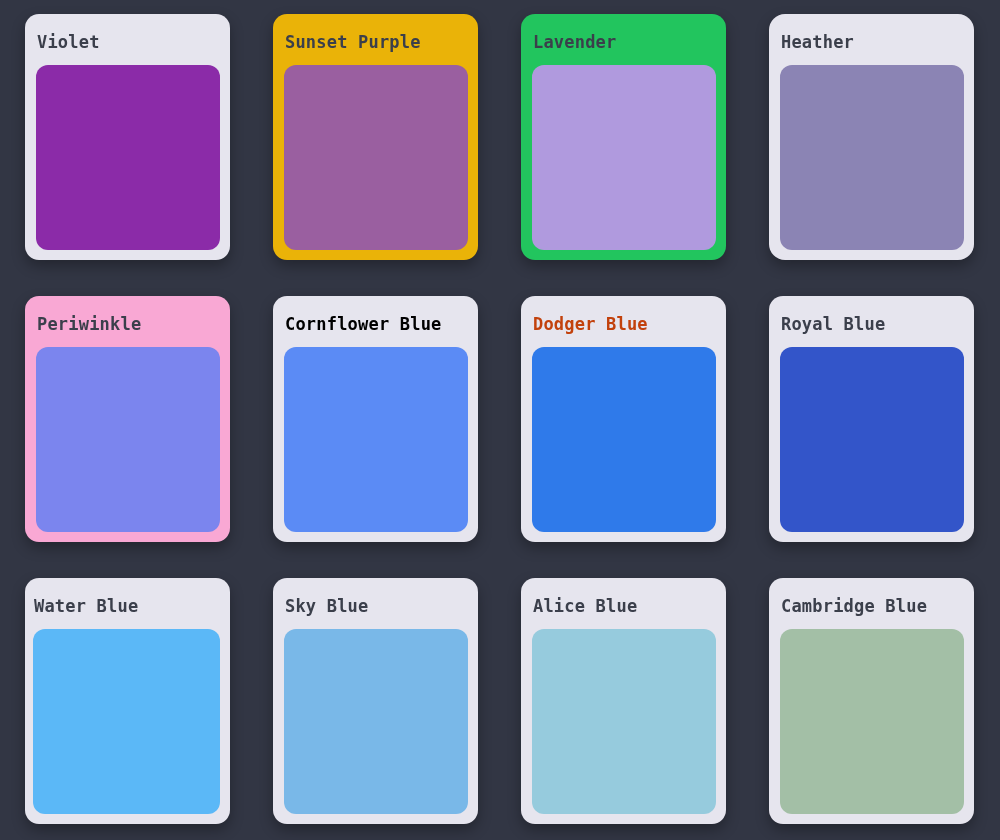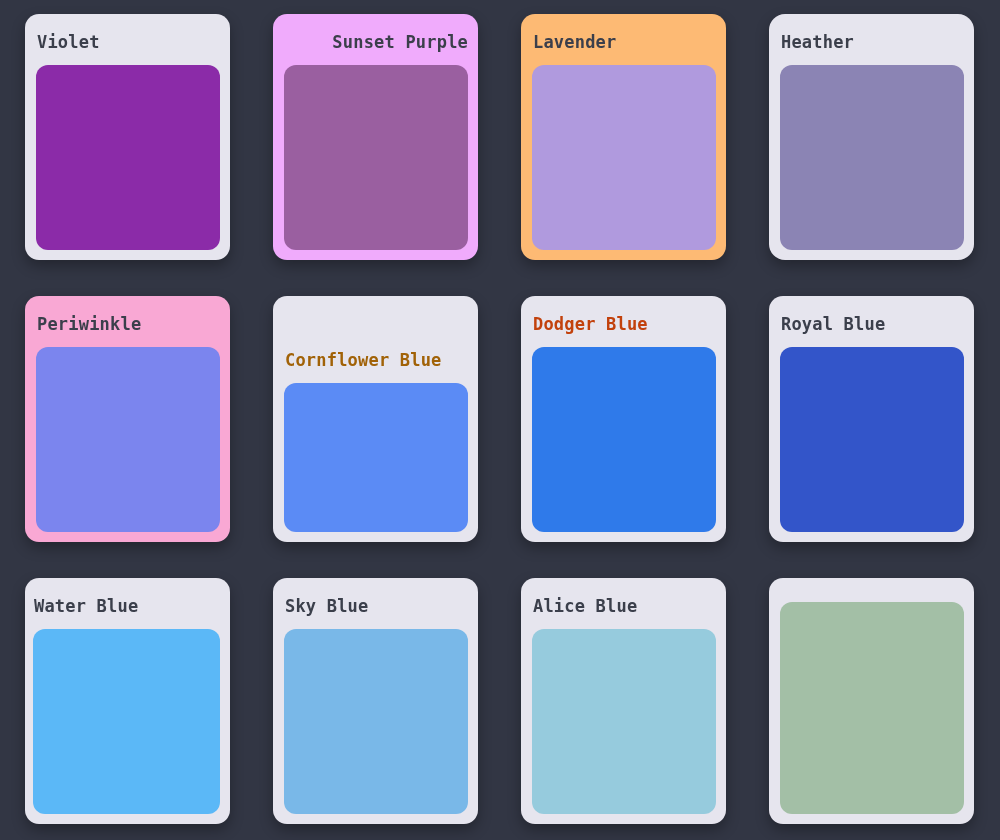--- a/index.html
+++ b/index.html
@@ -68,42 +68,42 @@
 </head>
 <body style="background: rgb(50, 54, 68);">
 
 <div id="palette-grid">
 
   <div class="swatch-card row-0 col-0" style="background: rgb(230, 229, 238);">
     <div class="swatch-title" style="color: rgb(59, 63, 75);">Violet</div>
     <div class="swatch-chip" style="background: rgb(139, 43, 168);"></div>
   </div>
 
-  <div class="swatch-card row-0 col-1" style="background: #f0abfc; align-items: flex-end;">
+  <div class="swatch-card row-0 col-1" style="background: #eab308;">
     <div class="swatch-title" style="color: rgb(59, 63, 75);">Sunset Purple</div>
     <div class="swatch-chip" style="background: rgb(154, 95, 160);"></div>
   </div>
 
-  <div class="swatch-card row-0 col-2" style="background: #fdba74;">
+  <div class="swatch-card row-0 col-2" style="background: #22c55e;">
     <div class="swatch-title" style="color: rgb(59, 63, 75);">Lavender</div>
     <div class="swatch-chip" style="background: rgb(176, 154, 222);"></div>
   </div>
 
   <div class="swatch-card row-0 col-3" style="background: rgb(230, 229, 238); border-radius: 16px;">
     <div class="swatch-title" style="color: rgb(59, 63, 75);">Heather</div>
     <div class="swatch-chip" style="background: rgb(139, 132, 180);"></div>
   </div>
 
   <div class="swatch-card row-1 col-0" style="background: #f9a8d4;">
     <div class="swatch-title" style="color: rgb(59, 63, 75);">Periwinkle</div>
     <div class="swatch-chip" style="background: rgb(123, 133, 238);"></div>
   </div>
 
   <div class="swatch-card row-1 col-1" style="background: rgb(230, 229, 238);">
-    <div class="swatch-title" style="color: #a16207; margin-top: 36px;">Cornflower Blue</div>
+    <div class="swatch-title" style="color: #000000;">Cornflower Blue</div>
     <div class="swatch-chip" style="background: rgb(91, 139, 245);"></div>
   </div>
 
   <div class="swatch-card row-1 col-2" style="background: rgb(230, 229, 238);">
     <div class="swatch-title" style="color: #c2410c;">Dodger Blue</div>
     <div class="swatch-chip" style="background: rgb(47, 122, 234);"></div>
   </div>
 
   <div class="swatch-card row-1 col-3" style="background: rgb(230, 229, 238);">
     <div class="swatch-title" style="color: rgb(59, 63, 75);">Royal Blue</div>
@@ -119,16 +119,17 @@
     <div class="swatch-title" style="color: rgb(59, 63, 75);">Sky Blue</div>
     <div class="swatch-chip" style="background: rgb(121, 184, 232);"></div>
   </div>
 
   <div class="swatch-card row-2 col-2" style="background: rgb(230, 229, 238);">
     <div class="swatch-title" style="color: rgb(59, 63, 75);">Alice Blue</div>
     <div class="swatch-chip" style="background: rgb(150, 203, 221);"></div>
   </div>
 
   <div class="swatch-card row-2 col-3" style="background: rgb(230, 229, 238);">
+    <div class="swatch-title" style="color: rgb(59, 63, 75);">Cambridge Blue</div>
     <div class="swatch-chip" style="background: rgb(163, 191, 166);"></div>
   </div>
 
 </div>
 
 </body></html>

